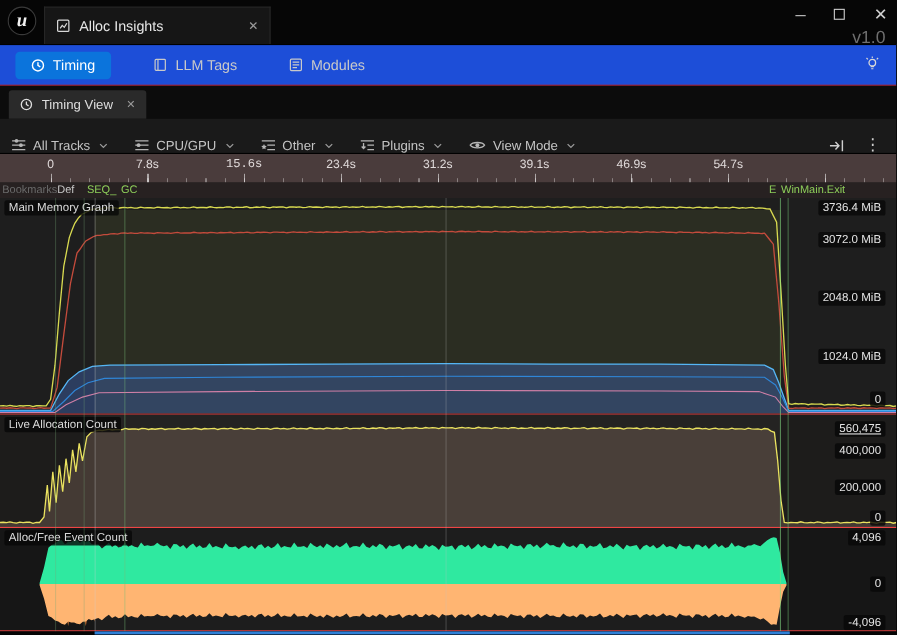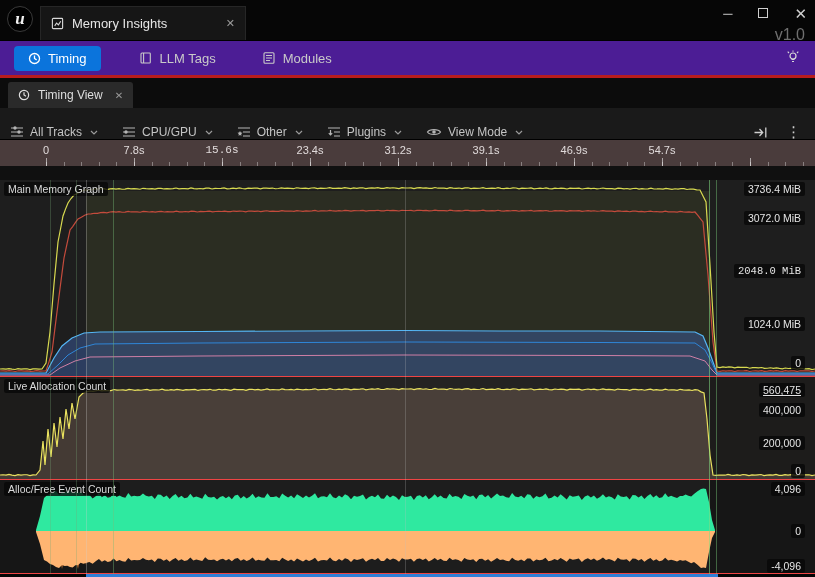--- a/index.html
+++ b/index.html
@@ -15,22 +15,22 @@
   .doc-tab{position:absolute;left:40px;top:6px;height:34px;width:206px;background:#161616;
            border:1px solid #262626;border-bottom:none;display:flex;align-items:center;gap:8px;padding:0 10px;
            color:#e6e6e6;font-size:13px}
   .doc-tab .close{margin-left:auto;color:#9a9a9a;font-size:11px;cursor:pointer}
   .win-controls{position:absolute;right:8px;top:4px;display:flex;gap:26px;align-items:center;color:#cfcfcf}
   .win-btn{font-size:13px;cursor:pointer;line-height:20px}
   .maxbox{display:inline-block;width:10px;height:10px;border:1.5px solid #cfcfcf}
   .version{position:absolute;right:10px;top:26px;font-size:16px;color:#6f6f6f}
 
   
-  .toolbar{position:absolute;top:40px;left:0;right:0;height:38px;background:#4c1d95;border-top:1px solid #000;
-           border-bottom:3px solid #b91c1c;display:flex;align-items:center;padding:0 14px;gap:30px}
+  .toolbar{position:absolute;top:40px;left:0;right:0;height:38px;background:#1d4ed8;border-top:1px solid #000;
+           border-bottom:1px solid #b91c1c;display:flex;align-items:center;padding:0 14px;gap:30px}
   .tb-btn{display:flex;align-items:center;gap:7px;color:#c9c9c9;font-size:13px;cursor:pointer;padding:5px 8px}
   .tb-btn.active{background:#0b74dc;color:#fff;border-radius:4px;padding:5px 14px}
   .tb-btn svg{display:block}
   .toolbar-right{margin-left:auto;display:flex;align-items:center;color:#d8d8d8}
 
   
   .tabbar{position:absolute;top:78px;left:0;right:0;height:30px;background:#0c0c0c}
   .view-tab{position:absolute;left:8px;bottom:0;height:26px;display:flex;align-items:center;gap:8px;
             background:#2a2a2a;color:#dedede;font-size:12px;padding:0 10px;border-radius:3px 3px 0 0;cursor:pointer}
   .view-tab .close{color:#9a9a9a;font-size:10px;margin-left:4px}
@@ -75,21 +75,21 @@
 
 <div class="window">
 
   <div class="titlebar">
     <div class="logo">u</div>
     <div class="doc-tab">
       <svg width="13" height="13" viewBox="0 0 14 14">
         <rect x="1.5" y="1.5" width="11" height="11" rx="1" fill="none" stroke="#d8d8d8" stroke-width="1.2"></rect>
         <path d="M4 9.5l2-3 2 2 2.5-4" fill="none" stroke="#d8d8d8" stroke-width="1.2"></path>
       </svg>
-      <span>Memory Insights</span>
+      <span>Alloc Insights</span>
       <span class="close">✕</span>
     </div>
     <div class="win-controls">
       <span class="win-btn">─</span>
       <span class="win-btn"><span class="maxbox"></span></span>
       <span class="win-btn" style="font-size:15px">✕</span>
     </div>
     <div class="version">v1.0</div>
   </div>
 
@@ -200,36 +200,44 @@
   <span class="tick-label" style="left: 46px;">0</span>
       <span class="tick-label" style="left: 134px;">7.8s</span>
       <span class="tick-label" style="left: 222px; font-family: Liberation Mono, monospace;">15.6s</span>
       <span class="tick-label" style="left: 310px;">23.4s</span>
       <span class="tick-label" style="left: 398px;">31.2s</span>
       <span class="tick-label" style="left: 486px;">39.1s</span>
       <span class="tick-label" style="left: 574px;">46.9s</span>
       <span class="tick-label" style="left: 662px;">54.7s</span>
     </div>
 
+  <div class="markersrow">
+      <span class="marker-label" style="left: 2px; color: rgb(106, 106, 106);">Bookmarks</span>
+      <span class="marker-label" style="left: 52px; color: rgb(201, 201, 201);">Def</span>
+      <span class="marker-label" style="left: 79px; color: rgb(142, 207, 90);">SEQ_</span>
+      <span class="marker-label" style="left: 110px; color: rgb(142, 207, 90);">GC</span>
+      <span class="marker-label" style="left: 699px; color: rgb(142, 207, 90);">E</span>
+      <span class="marker-label" style="left: 710px; color: rgb(142, 207, 90);">WinMain.Exit</span>
+    </div>
 
   <div class="stage">
     <div class="track" style="top: 0px; height: 197px; background: rgb(30, 30, 30);">
         <svg width="815" height="197">
           <polygon points="86,11 710,11 710,196 86,196" fill="rgba(130,150,60,0.13)"></polygon>
           <polygon points="0,193 46,193 54,178 62,166 72,158 84,153 100,152 200,151.5 300,151 405,150.5 500,151 600,151 695,152 703,156 708,168 713,182 717,193 815,193 815,196 0,196" fill="rgba(62,100,175,0.45)"></polygon>
           <polyline points="0,193 46,193 54,178 62,166 72,158 84,153 100,152 200,151.5 300,151 405,150.5 500,151 600,151 695,152 703,156 708,168 713,182 717,193 815,193" fill="none" stroke="#55b6f5" stroke-width="1.2"></polyline>
           <polyline points="0,195 50,195 60,188 75,181 90,177 200,176 405,175 600,175.5 690,176 705,181 712,190 717,195 815,195" fill="none" stroke="#cf7fa6" stroke-width="1"></polyline>
           <polyline points="0,194 48,194 58,185 68,175 80,168 95,164 200,163 405,162 600,162.5 695,163 705,170 712,183 717,194 815,194" fill="none" stroke="#2f86d8" stroke-width="1"></polyline>
           <polyline points="0,191 3.0666666666666664,190.80623826892105 6.133333333333333,191.11938179314606 9.200000000000001,190.70738311290165 12.266666666666666,190.98023192078432 15.333333333333332,191.4816945397599 18.400000000000002,190.77896390089813 21.46666666666667,190.8696554879907 24.53333333333333,191.05389224356634 27.599999999999998,190.78704131437743 30.666666666666664,191.38382572577962 33.733333333333334,191.09733332816708 36.800000000000004,190.5584386950607 39.86666666666667,191.13352211029533 42.93333333333334,190.99717852166123 46,191 49,181.83320153275616 52,172 55,147.90705261904577 58,124 61,100.90601242093815 64,78 67,63.78586433201332 70,50 72.66666666666667,46.592045582328396 75.33333333333333,42.56202521357213 78,39 81.33333333333333,37.160067036076164 84.66666666666667,35.22939315677561 88,34 91.14285714285714,33.91523211744016 94.28571428571429,33.270393742994465 97.42857142857143,33.27536575926617 100.57142857142857,32.62474967694729 103.71428571428572,32.40868559094886 106.85714285714286,32.78058667984009 110,32 113.01587301587301,31.71020300913109 116.03174603174602,32.080945381271164 119.04761904761905,31.729735331724115 122.06349206349206,32.229508730730984 125.07936507936508,32.14450656812974 128.0952380952381,31.47053711698709 131.11111111111111,31.968780785836188 134.12698412698413,31.835296925168596 137.14285714285714,31.887509692081885 140.15873015873015,32.23694951994972 143.17460317460316,31.453123776706484 146.1904761904762,31.66175655679952 149.20634920634922,31.991202805896382 152.22222222222223,31.670298375832875 155.23809523809524,32.102774831741684 158.25396825396825,31.621623288020597 161.26984126984127,31.327452618260562 164.28571428571428,32.00267847255045 167.3015873015873,31.67952652263198 170.3174603174603,31.796561025476514 173.33333333333331,31.798709268068755 176.34920634920633,31.15570079531306 179.36507936507937,31.785186271629367 182.38095238095238,31.842451946119628 185.3968253968254,31.503380181463054 188.4126984126984,31.80137251260936 191.42857142857144,31.213658600026577 194.44444444444446,31.429140660187635 197.46031746031747,31.967543531700148 200.47619047619048,31.397337816029395 203.4920634920635,31.580556001969303 206.5079365079365,31.394555119166057 209.52380952380952,31.13101081903758 212.53968253968253,31.89082016935896 215.55555555555554,31.508498230985733 218.57142857142856,31.25848245140107 221.5873015873016,31.499251664020317 224.60317460317458,31.043426333264925 227.61904761904762,31.60116321875228 230.63492063492063,31.699826183975247 233.65079365079367,31.0351685706141 236.66666666666666,31.388328733140956 239.6825396825397,31.15875942298863 242.69841269841268,31.248899980214084 245.71428571428572,31.771755628036743 248.73015873015873,31.035522989752906 251.74603174603175,31.088549715115423 254.76190476190476,31.315091047228986 257.77777777777777,31.031102001911478 260.7936507936508,31.614526745897354 263.80952380952385,31.213801392164974 266.8253968253968,30.77239461460863 269.8412698412699,31.320003114728753 272.8571428571429,31.04119539733332 275.8730158730159,31.291951497559886 278.8888888888889,31.3883884558632 281.9047619047619,30.62629426484575 284.92063492063494,31.097654748585555 287.93650793650795,31.19773532473122 290.95238095238096,30.992636127946703 293.968253968254,31.380345020745704 296.984126984127,30.708195608067914 300,31 303,31.304240284092153 306,30.884894687465042 309,31.175157718189567 312,30.889714460102184 315,30.483065471571713 318,31.225696235959454 321,30.961600245696967 324,30.894202849157885 327,31.014595856152507 330,30.384925605764032 333,30.97370380150819 336,31.116269325132464 339,30.66956713129514 342,30.978267603055368 345,30.462402650350114 348,30.642249106144934 351,31.207359996334567 354,30.607097103708302 357,30.77223284722186 360,30.620829838843783 363,30.373569815050704 366,31.129968508948625 369,30.712852613975056 372,30.49213312433688 375,30.718429036961993 378,30.272062339444776 381,30.879639487539908 384,30.889223450325428 387,30.279426243436884 390,30.65244084794217 393,30.341162239968355 396,30.555214388422883 399,30.994023819309486 402,30.235228519190233 405,30.5 408,30.50349874855546 411,30.342942076874944 414,30.99261829000518 417,30.446555117790542 420,30.236428320428022 423,30.683448007393086 426,30.364341893541496 429,30.865029754275522 432,30.744829460028036 435,30.129002982195235 438,30.69551769185462 441,30.55005020125363 444,30.67057907183476 447,30.965734836481737 450,30.19569915654651 453,30.545564919729877 456,30.79599330388857 459,30.55106359022389 462,31.013394606028278 465,30.428969975408375 468,30.339507690010592 471,30.960909104374775 474,30.600691861398168 477,30.896348711040414 480,30.721683894933406 483,30.219159353809843 486,30.952395359241585 489,30.808908407402157 492,30.72211783124681 495,30.93197983308448 498,30.27623420469173 501,30.78329512007358 504,31.06687011747427 507,30.63168236104734 510,30.96918672090795 513,30.49673995365556 516,30.56417587829233 519,31.233640469620347 522,30.713666244987255 525,30.848638997311863 528,30.769521823446382 531,30.436464336301523 534,31.221905058796015 537,30.950339003467796 540,30.682107060745988 543,30.95376924055037 546,30.48683411334151 549,31.051157519032785 552,31.228228054619994 555,30.60965810739446 558,30.964493259532926 561,30.694827512056555 564,30.83605712979511 567,31.40690000598358 570,30.714327853213184 573,30.824071252105515 576,30.945512193568742 579,30.717024198702877 582,31.404147435969573 585,30.971421395679098 588,30.6485608059389 591,31.09948317669522 594,30.775213476028988 597,31.245855274012932 600,31 602.96875,30.60500096877491 605.9375,31.136051001735584 608.90625,31.010684314521246 611.875,31.183720551322264 614.84375,31.56183432138674 617.8125,30.80645044092295 620.78125,31.152235209315286 623.75,31.303753378863103 626.71875,31.194533730403617 629.6875,31.759289050393807 632.65625,31.1080585481234 635.625,31.13117664666803 638.59375,31.56776877180661 641.5625,31.28809093475824 644.53125,31.849948075820738 647.5,31.47066082071618 650.46875,31.132982199311854 653.4375,31.753998624216035 656.40625,31.47894352633314 659.375,31.863129693129096 662.34375,31.834861052868444 665.3125,31.212252155694763 668.28125,31.84137057237037 671.25,31.746342797263083 674.21875,31.852758240331 677.1875,32.14104251808163 680.15625,31.39921383166889 683.125,31.84414888671644 686.09375,32.041731262021266 689.0625,31.878604829615103 692.03125,32.34944236552994 695,32 697.6666666666666,35.21870969096369 700.3333333333334,38.6563680003478 703,42 705.5,68.85093558684596 708,95 710.5,128.5755954347164 713,162 717,191 719.969696969697,191.3892171169195 722.939393939394,190.77077344940398 725.9090909090909,191.0929941627163 728.8787878787879,190.7628534314191 731.8484848484849,190.87969999104627 734.8181818181819,191.48425319837364 737.7878787878788,190.83457906366846 740.7575757575758,190.98044558518922 743.7272727272727,190.92411633038517 746.6969696969697,190.7216333530515 749.6666666666666,191.47064931112212 752.6363636363636,190.98885430223558 755.6060606060606,190.83553283883097 758.5757575757576,191.05259209364715 761.5454545454545,190.6595239144526 764.5151515151515,191.3497396521689 767.4848484848485,191.1891783410853 770.4545454545455,190.71943696535035 773.4242424242424,191.1003849199516 776.3939393939394,190.70307881306528 779.3636363636364,191.1583701611476 782.3333333333334,191.3733402010781 785.3030303030303,190.68431130153579 788.2727272727273,191.05032750218496 791.2424242424242,190.82539287350363 794.2121212121212,190.95616071627956 797.1818181818182,191.4828964306146 800.1515151515151,190.75451605733724 803.1212121212121,190.92203001593123 806.0909090909091,190.97284780588691 809.060606060606,190.80483716660424 812.030303030303,191.48347711938348 815,191" fill="none" stroke="#c44b3c" stroke-width="1.2"></polyline>
           <polyline points="0,189 3,188.7950808513477 6,189.15568786406382 9,188.56077249769757 12,189.07498266722516 15,189.49835764612922 18,188.72117572716638 21,189.06336693502593 24,188.80336364102567 27.000000000000004,188.7871756478117 30,189.59758278438258 33,188.86439880215616 36,188.82305253050183 39,189.04432915261924 42,189 46,183 50,152 54,104 58,62 60.5,48.999213266359625 63,36 65.5,29.134141834707506 68,23 71,18.52309248402203 74,15 76.66666666666667,13.869000368995549 79.33333333333333,12.320799239664929 82,11 85.25,9.93631848867182 88.5,10.175419756116495 91.75,10.00096239206669 95,9 98,8.927356386338026 101,8.915500058465723 104,8.712354913940299 107,9.51857422002148 110,8.86037738373597 113,8.5934724371284 116,9.027896846995521 119,8.604983276120374 122,9.250404704260689 125,9.098989932924349 128,8.343031362082542 131,8.943160631313942 134,8.699577374163992 137,8.892639257895961 140,9.253187124463059 143,8.297308581446943 146,8.660365921908626 149,8.876729095586832 152,8.615724239621363 155,9.202269798036165 158,8.455019428023462 161,8.301128672707819 164,8.966670813601558 167,8.538583312092308 170,8.948694458199286 173,8.692845510414232 176,8.035877387395143 179,8.852695746413636 182,8.656507820499153 185,8.61631751334061 188,8.840036365534397 191,7.9804416643659914 194,8.542356649140535 197,8.84416083795991 200,8.5 203.01470588235293,8.78411387061761 206.02941176470588,8.152222404656474 209.0441176470588,8.169413936264808 212.05882352941177,8.971607498266234 215.0735294117647,8.386765511478476 218.08823529411765,8.52124191809467 221.10294117647058,8.429758897995823 224.11764705882354,7.937882080596162 227.13235294117646,8.848403943997509 230.14705882352942,8.623464587834317 233.16176470588235,8.207460926192216 236.1764705882353,8.552836602262033 239.19117647058823,7.975698369156836 242.20588235294116,8.510503113023935 245.22058823529412,8.884775500773573 248.23529411764707,8.06931354291804 251.25,8.408030240428294 254.26470588235293,8.212918817519233 257.27941176470586,8.168423580369042 260.29411764705884,8.950091391111217 263.30882352941177,8.201139371549147 266.3235294117647,8.085005708747918 269.3382352941177,8.431006177810438 272.3529411764706,8.034964878526239 275.36764705882354,8.74427065827637 278.38235294117646,8.493965473426606 281.3970588235294,7.809026584671453 284.4117647058823,8.427242715479048 287.4264705882353,8.165418572717714 290.44117647058823,8.394105678633949 293.45588235294116,8.71723538794675 296.47058823529414,7.771511544007134 299.4852941176471,8.167235861316563 302.5,8.416188868228163 305.5147058823529,8.133013205005064 308.52941176470586,8.691941122638237 311.5441176470588,7.986017627677596 314.55882352941177,7.810873551095525 317.5735294117647,8.552926614138341 320.5882352941177,8.12559278843786 323.6029411764706,8.42501283195158 326.61764705882354,8.277911285551195 329.63235294117646,7.592216960837266 332.6470588235294,8.42688792344434 335.6617647058823,8.343936364325549 338.6764705882353,8.103944288460868 341.69117647058823,8.415493168343396 344.7058823529412,7.643617082263592 347.72058823529414,8.08694261374425 350.7352941176471,8.588669419682596 353.75,7.955696050827237 356.7647058823529,8.284008811248771 359.77941176470586,7.8962699746822524 362.7941176470588,7.743031139205284 365.80882352941177,8.63890596397305 368.8235294117647,8.075943624407707 371.8382352941177,7.971739186724147 374.8529411764706,8.131965057744337 377.86764705882354,7.608538208996964 380.88235294117646,8.41839191821519 383.8970588235294,8.35703010889207 386.9117647058823,7.703456753191805 389.9264705882353,8.14712580314374 392.94117647058823,7.740072372506628 395.9558823529412,8.052942150033543 398.97058823529414,8.568784286485144 401.9852941176471,7.671271508533311 405,8 408,8.00266003672809 411,7.808453569173011 414,8.586526563390827 417,7.929712295194804 420,7.676021676821317 423,8.210906839640932 426,7.826441041480564 429,8.425728012822933 432,8.279949198187486 435,7.539418963249665 438,8.217698153302464 441,8.041598703042817 444,8.18469488620171 447,8.537343342239623 450,7.611762064778888 453,8.030062519060467 456,8.329038118512436 459,8.03358400057636 462,8.586842758003163 465,7.883994739720817 468,7.775101535705016 471,8.519244771403576 474,8.085445618293182 477,8.438695376325418 480,8.227559135458549 483,7.6229912245718126 486,8.501335969551437 489,8.327613165805667 492,8.221926012880783 495,8.472221953547528 498,7.683788737937766 501,8.290723374857526 504,8.629474910199892 507,8.105711140949115 510,8.509177911243384 513,7.940703329002058 516,8.020087977027718 519,8.82190702508288 522,8.196399493984707 525,8.356828335235777 528,8.260349265058736 531,7.859141818946446 534,8.800132224401372 537,8.472714496469049 540,8.149297703664415 543,8.473753857891214 546,7.911893243702116 549,8.587542868993191 552,8.798489050159377 555,8.054666651950276 558,8.478930372977974 561,8.153793014467867 564,8.321730094215669 567,9.005203084103375 570,8.172578039240435 573,8.302731656372773 576,8.446922324590181 579,8.171198269212686 582,8.994207692394257 585,8.473397982507228 588,8.084426813280526 591,8.623995196649648 594,8.233333094311709 597,8.796564790353983 600,8.5 603,7.999950013191167 606,8.60811121557794 609,8.502497517002405 612,8.590064762693972 615,9.077487867841207 618,8.16929723812953 621,8.443616290462405 624,8.82730460354608 627,8.514373863697694 630,9.121124552578713 633,8.519011196544943 636,8.247852164424707 639,9.024347658552317 642,8.650716484594126 645,8.985470248681155 648,8.903446678133058 651,8.186486100973173 654,9.00592683874027 657,8.958242692583628 660,8.816362106948434 663,9.157027065101094 666,8.346058131167414 669,8.815684247809287 672,9.290012337348525 675,8.778011249764209 678,9.194480694995814 681,8.681455350007006 684,8.602424804795822 687,9.482411991427918 690,9 693.3333333333334,9.191517196743602 696.6666666666666,9.788461992227687 700,10 703,16.034086586197255 706,22 710,85 714,152 717,187 719.969696969697,187.52766660090947 722.939393939394,186.8461402604969 725.9090909090909,187.29341117707776 728.8787878787879,186.95784836012717 731.8484848484849,187.15867029228582 734.8181818181819,187.94474020168474 737.7878787878788,187.2257373006446 740.7575757575758,187.46138318707554 743.7272727272727,187.45439414191677 746.6969696969697,187.27202062972236 749.6666666666666,188.23144584001318 752.6363636363636,187.71389788995543 755.6060606060606,187.59051819447595 758.5757575757576,187.91159536086144 761.5454545454545,187.500519606434 764.5151515151515,188.38938455229965 767.4848484848485,188.2573170396054 770.4545454545455,187.75423344932952 773.4242424242424,188.27197705545709 776.3939393939394,187.85581578779954 779.3636363636364,188.46277146610439 782.3333333333334,188.78134157462705 785.3030303030303,188.01511295578234 788.2727272727273,188.51493845716743 791.2424242424242,188.30562296335583 794.2121212121212,188.52315043529302 797.1818181818182,189.21583935310113 800.1515151515151,188.40238896577438 803.1212121212121,188.6640117766932 806.0909090909091,188.78559918524613 809.060606060606,188.64459247871298 812.030303030303,189.5195664826541 815,189" fill="none" stroke="#d8da50" stroke-width="1.2"></polyline>
         </svg>
         <div class="chip name-chip">Main Memory Graph</div>
         <div class="chip axis-chip" style="top: 2px;">3736.4 MiB</div>
         <div class="chip axis-chip" style="top: 31px;">3072.0 MiB</div>
-        <div class="chip axis-chip" style="top: 84px; font-family: Liberation Mono, monospace;">2048.0 MiB</div>
+        <div class="chip axis-chip" style="top: 84px;">2048.0 MiB</div>
         <div class="chip axis-chip" style="top: 137px;">1024.0 MiB</div>
         <div class="chip axis-chip" style="top: 176px;">0</div>
       </div>
     <div class="track" style="top: 197px; height: 103px; background: rgb(29, 28, 27);">
         <svg width="815" height="103">
           <rect x="86" y="0" width="624" height="103" fill="rgba(255,255,255,0.03)"></rect>
           <polygon points="0,98 3,97.76092765990568 6,98.18163584140778 9,97.48756791398048 12,98.08747977842935 15,98.58141725381742 18,97.67470501502744 21,98.07392809086359 24,97.77059091452995 27,97.75170492244696 30,98.697179915113 33,97.84179860251554 36,98 40,93 43,64 45,88 48,52 51,80 54,46 57,70 60,40 63,62 66,32 69,52 72,26 75,42 79,20 83,16 86.5,14.948157413263475 90,14 93,14.405247399632803 96,13.77946917198715 99,13.097099396212926 102,13.892922196513972 105,13.430337454347885 108,13.609460366746731 111,13.60406283648212 114,12.51177502514415 117,13.203114074558641 120,13 123,12.928399685858343 126,13.413159557558087 129,12.459618528157888 132,12.724773940141366 135,13.427258752322668 138,12.81041703334708 141,13.244023049458374 144,12.750945525130481 147,12.37507177648865 150,13.432690057408829 153,12.940133345622344 156,12.920882035523864 159,13.009864416404143 162,12.23400781258139 165,13.18418380887503 168,13.215541480148772 171,12.63595628340682 174,13.066031547827874 177,12.34877802970153 180,12.786361446169305 183,13.443244218763732 186,12.557358878333767 189,12.874538888759249 192,12.613682068699502 195,12.433832078002174 198,13.455904934795543 201,12.726652615567955 204,12.542926451271702 207,12.834496672437615 210,12.293404784944435 213,13.213925141436198 216,13.033273113165817 219,12.26558808083199 222,12.84655554825216 225,12.403187023202419 228,12.82960670721301 231,13.281355544626702 234,12.205406182189387 237,12.614832211988302 240,12.649832097198132 243,12.499124791653843 246,13.308391707310177 249,12.39449534821118 252,12.255251467510005 255,12.83774471946253 258,12.38361622865712 261,13.083670926857542 264,12.714331931252618 267,11.96428792930289 270,12.808214683419909 273,12.511585595961408 276,12.7267333478982 279,12.967341902959632 282,11.89960120632385 285,12.53613140313826 288,12.761885865364704 291,12.434633786141843 294,12.996483922460273 297,12.084189985466923 300,12.5 303,12.9316506834433 306,12.350281133879632 309,12.762363662608255 312,12.368457387000198 315,11.804863088771828 318,12.850260444628947 321,12.486240343975755 324,12.397598274535326 327,12.571862770042083 330,11.6960387052125 333,12.52604246496861 336,12.731348483756879 339,12.111679698098909 342,12.549574644277513 345,11.833077996204448 348,12.090577320031478 351,12.887446852011252 354,12.052793088048764 357,12.289697414682033 360,12.083447488667007 363,11.742997741070987 366,12.80767019824236 369,12.229422230993649 372,11.926129231214489 375,12.248657794603933 378,11.629458703794112 381,12.485780996841587 384,12.504912830455595 387,11.656911026525924 390,12.184845758547604 393,11.754769993098552 396,12.060157286649178 399,12.68020477560471 402,11.623605641152038 405,12 408,12.00182132490072 411,11.773965061471078 414,12.680434836776477 417,11.912869472599066 420,11.615615033214613 423,12.238365671888781 426,11.788540189419633 429,12.486426271370345 432,12.31506893634694 435,11.449834944304097 438,12.239878614750312 441,12.033147204832005 444,12.198810700568663 447,12.608951847997508 450,11.527824973011267 453,12.014560118391056 456,12.362082933136303 459,12.016104410928829 462,12.66029090997805 465,11.839019504033262 468,11.710695381399441 471,12.577580438432378 474,12.070199375188201 477,12.481042041610424 480,12.233434375983691 483,11.526823095333782 486,12.550276579861292 489,12.346317924209176 492,12.22173419451476 495,12.512464074010579 498,11.591343271183804 501,12.298151629641472 504,12.692079702925515 507,12.07973992085089 510,12.54916910157882 513,11.884666704348554 516,11.976000075763107 519,12.91017358054541 522,12.179132742982157 525,12.365017673159688 528,12.251176706671089 531,11.781819301591367 534,12.878359390006727 537,12.495089989470301 540,12.116488346582843 543,12.493738475232059 546,11.836952374062726 549,12.623928218953594 552,12.86875004569876 555,11.999675196506091 558,12.49336748642302 561,12.112758516879179 564,12.307403058636229 567,13.103506162223168 570,12.130828225267686 573,12.28139206064003 576,12.448332455611622 579,12.125372339722494 582,13.08426794881894 585,12.475374569335354 588,12.020292820622153 591,12.648507216604077 594,12.191452712594428 597,12.847274306695033 600,12.5 602.969696969697,11.918207830574971 605.939393939394,12.632830418058992 608.9090909090909,12.430983947599143 611.8787878787879,12.64108095534476 614.8484848484849,13.144095980533637 617.8181818181819,12.05803237601435 620.7878787878788,12.509785140700723 623.7575757575758,12.701301606502431 626.7272727272727,12.513123965648434 629.6969696969697,13.275144304653816 632.6666666666666,12.340320521492577 635.6363636363636,12.334268604864624 638.6060606060606,12.928613164681138 641.5757575757576,12.504532950987555 644.5454545454545,13.254419265178116 647.5151515151515,12.707963814063028 650.4848484848485,12.193151742407887 653.4545454545455,13.043132203365062 656.4242424242424,12.635002029298876 659.3939393939394,13.125457764901478 662.3636363636364,13.074964423843817 665.3333333333334,12.164550156030502 668.3030303030303,13.01591629051671 671.2727272727273,12.872826780483436 674.2424242424242,12.96691581949937 677.2121212121212,13.356035520940466 680.1818181818182,12.290291732747809 683.1515151515151,12.86962390323423 686.1212121212121,13.146523947369527 689.0909090909091,12.864663163096152 692.060606060606,13.495933260239658 695.030303030303,12.561016802635626 698,13 701,14.868593535137897 704,16 707,42 710,78 713,98 716,98.39816020641062 719,98.02601875921744 722,98.10330230027157 725,98.21698549900741 728,97.31241762416845 731,98.17775268272551 734,98.33111476780721 737,97.8593564438083 740,98.309918937489 743,97.49566418544678 746,97.8193883109915 749,98.5780913722562 752,97.82638669140361 755,98.15566395533097 758,97.82014261164326 761,97.51938686440484 764,98.60475130596033 767,98.03752710868118 770,97.86888145703537 773,98.08974152704116 776,97.43953754408457 779,98.38036361229696 782,98.37522578666834 785,97.64537935778712 788,98.1445801420853 791,97.60921767084474 794,98.02458179112794 797,98.64243639530439 800,97.64282958462178 803,97.95802391256429 806,97.90789253805752 809,97.73508136296272 812,98.68212749744606 815,98 815,102 0,102" fill="rgba(160,128,112,0.30)"></polygon>
           <polyline points="0,98 3,97.76092765990568 6,98.18163584140778 9,97.48756791398048 12,98.08747977842935 15,98.58141725381742 18,97.67470501502744 21,98.07392809086359 24,97.77059091452995 27,97.75170492244696 30,98.697179915113 33,97.84179860251554 36,98 40,93 43,64 45,88 48,52 51,80 54,46 57,70 60,40 63,62 66,32 69,52 72,26 75,42 79,20 83,16 86.5,14.948157413263475 90,14 93,14.405247399632803 96,13.77946917198715 99,13.097099396212926 102,13.892922196513972 105,13.430337454347885 108,13.609460366746731 111,13.60406283648212 114,12.51177502514415 117,13.203114074558641 120,13 123,12.928399685858343 126,13.413159557558087 129,12.459618528157888 132,12.724773940141366 135,13.427258752322668 138,12.81041703334708 141,13.244023049458374 144,12.750945525130481 147,12.37507177648865 150,13.432690057408829 153,12.940133345622344 156,12.920882035523864 159,13.009864416404143 162,12.23400781258139 165,13.18418380887503 168,13.215541480148772 171,12.63595628340682 174,13.066031547827874 177,12.34877802970153 180,12.786361446169305 183,13.443244218763732 186,12.557358878333767 189,12.874538888759249 192,12.613682068699502 195,12.433832078002174 198,13.455904934795543 201,12.726652615567955 204,12.542926451271702 207,12.834496672437615 210,12.293404784944435 213,13.213925141436198 216,13.033273113165817 219,12.26558808083199 222,12.84655554825216 225,12.403187023202419 228,12.82960670721301 231,13.281355544626702 234,12.205406182189387 237,12.614832211988302 240,12.649832097198132 243,12.499124791653843 246,13.308391707310177 249,12.39449534821118 252,12.255251467510005 255,12.83774471946253 258,12.38361622865712 261,13.083670926857542 264,12.714331931252618 267,11.96428792930289 270,12.808214683419909 273,12.511585595961408 276,12.7267333478982 279,12.967341902959632 282,11.89960120632385 285,12.53613140313826 288,12.761885865364704 291,12.434633786141843 294,12.996483922460273 297,12.084189985466923 300,12.5 303,12.9316506834433 306,12.350281133879632 309,12.762363662608255 312,12.368457387000198 315,11.804863088771828 318,12.850260444628947 321,12.486240343975755 324,12.397598274535326 327,12.571862770042083 330,11.6960387052125 333,12.52604246496861 336,12.731348483756879 339,12.111679698098909 342,12.549574644277513 345,11.833077996204448 348,12.090577320031478 351,12.887446852011252 354,12.052793088048764 357,12.289697414682033 360,12.083447488667007 363,11.742997741070987 366,12.80767019824236 369,12.229422230993649 372,11.926129231214489 375,12.248657794603933 378,11.629458703794112 381,12.485780996841587 384,12.504912830455595 387,11.656911026525924 390,12.184845758547604 393,11.754769993098552 396,12.060157286649178 399,12.68020477560471 402,11.623605641152038 405,12 408,12.00182132490072 411,11.773965061471078 414,12.680434836776477 417,11.912869472599066 420,11.615615033214613 423,12.238365671888781 426,11.788540189419633 429,12.486426271370345 432,12.31506893634694 435,11.449834944304097 438,12.239878614750312 441,12.033147204832005 444,12.198810700568663 447,12.608951847997508 450,11.527824973011267 453,12.014560118391056 456,12.362082933136303 459,12.016104410928829 462,12.66029090997805 465,11.839019504033262 468,11.710695381399441 471,12.577580438432378 474,12.070199375188201 477,12.481042041610424 480,12.233434375983691 483,11.526823095333782 486,12.550276579861292 489,12.346317924209176 492,12.22173419451476 495,12.512464074010579 498,11.591343271183804 501,12.298151629641472 504,12.692079702925515 507,12.07973992085089 510,12.54916910157882 513,11.884666704348554 516,11.976000075763107 519,12.91017358054541 522,12.179132742982157 525,12.365017673159688 528,12.251176706671089 531,11.781819301591367 534,12.878359390006727 537,12.495089989470301 540,12.116488346582843 543,12.493738475232059 546,11.836952374062726 549,12.623928218953594 552,12.86875004569876 555,11.999675196506091 558,12.49336748642302 561,12.112758516879179 564,12.307403058636229 567,13.103506162223168 570,12.130828225267686 573,12.28139206064003 576,12.448332455611622 579,12.125372339722494 582,13.08426794881894 585,12.475374569335354 588,12.020292820622153 591,12.648507216604077 594,12.191452712594428 597,12.847274306695033 600,12.5 602.969696969697,11.918207830574971 605.939393939394,12.632830418058992 608.9090909090909,12.430983947599143 611.8787878787879,12.64108095534476 614.8484848484849,13.144095980533637 617.8181818181819,12.05803237601435 620.7878787878788,12.509785140700723 623.7575757575758,12.701301606502431 626.7272727272727,12.513123965648434 629.6969696969697,13.275144304653816 632.6666666666666,12.340320521492577 635.6363636363636,12.334268604864624 638.6060606060606,12.928613164681138 641.5757575757576,12.504532950987555 644.5454545454545,13.254419265178116 647.5151515151515,12.707963814063028 650.4848484848485,12.193151742407887 653.4545454545455,13.043132203365062 656.4242424242424,12.635002029298876 659.3939393939394,13.125457764901478 662.3636363636364,13.074964423843817 665.3333333333334,12.164550156030502 668.3030303030303,13.01591629051671 671.2727272727273,12.872826780483436 674.2424242424242,12.96691581949937 677.2121212121212,13.356035520940466 680.1818181818182,12.290291732747809 683.1515151515151,12.86962390323423 686.1212121212121,13.146523947369527 689.0909090909091,12.864663163096152 692.060606060606,13.495933260239658 695.030303030303,12.561016802635626 698,13 701,14.868593535137897 704,16 707,42 710,78 713,98 716,98.39816020641062 719,98.02601875921744 722,98.10330230027157 725,98.21698549900741 728,97.31241762416845 731,98.17775268272551 734,98.33111476780721 737,97.8593564438083 740,98.309918937489 743,97.49566418544678 746,97.8193883109915 749,98.5780913722562 752,97.82638669140361 755,98.15566395533097 758,97.82014261164326 761,97.51938686440484 764,98.60475130596033 767,98.03752710868118 770,97.86888145703537 773,98.08974152704116 776,97.43953754408457 779,98.38036361229696 782,98.37522578666834 785,97.64537935778712 788,98.1445801420853 791,97.60921767084474 794,98.02458179112794 797,98.64243639530439 800,97.64282958462178 803,97.95802391256429 806,97.90789253805752 809,97.73508136296272 812,98.68212749744606 815,98" fill="none" stroke="#eae25f" stroke-width="1.2"></polyline>
         </svg>
         <div class="chip name-chip">Live Allocation Count</div>

